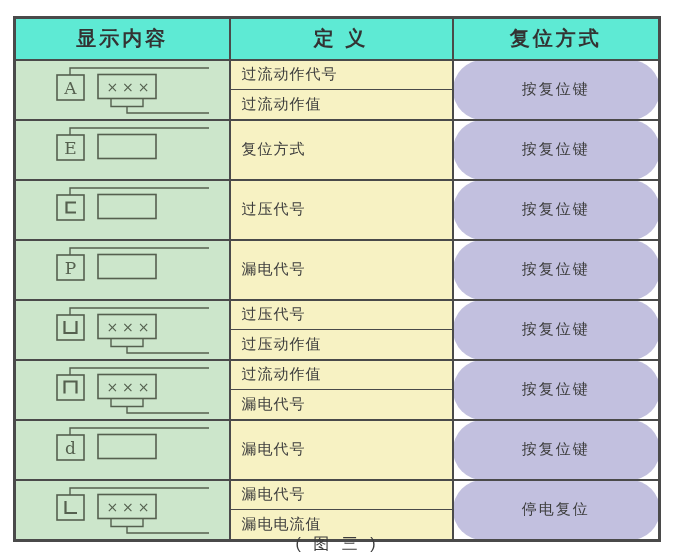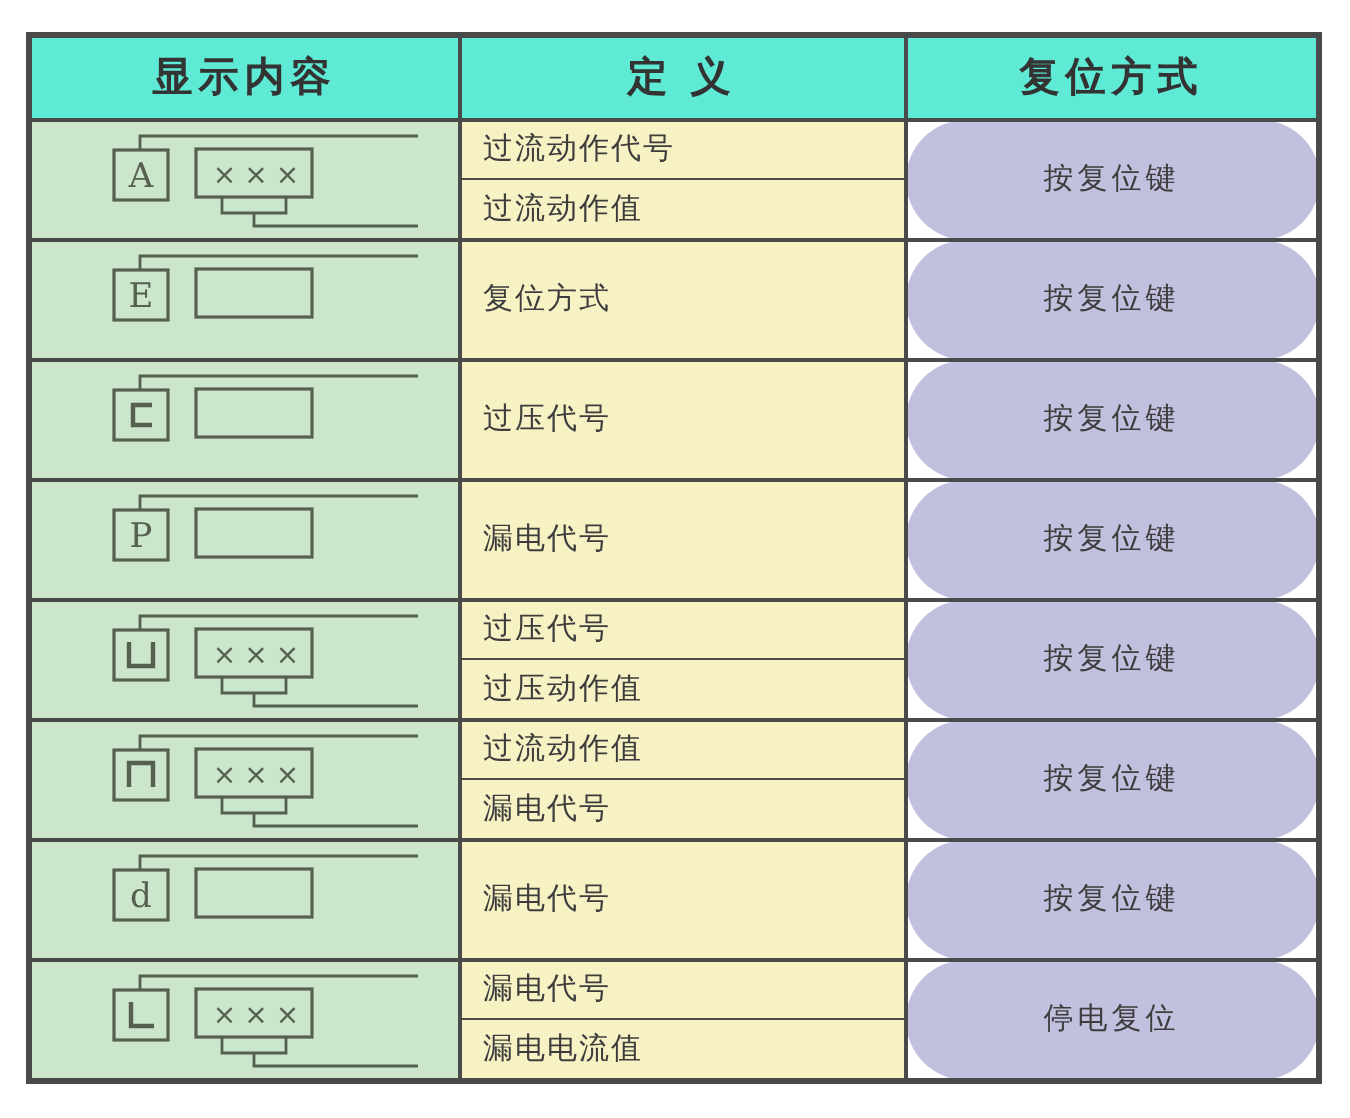--- a/index.html
+++ b/index.html
@@ -185,14 +185,15 @@
           </td>
           <td class="definition-cell has-sub">漏电代号</td>
           <td class="reset-cell" rowspan="2">停电复位</td>
         </tr>
         <tr class="sub-row">
           <td class="definition-cell sub-bottom">漏电电流值</td>
         </tr>
       </tbody>
   </table>
 
+  <div class="caption">( 图 三 )</div>
 
 </div>
 
 </body></html>

